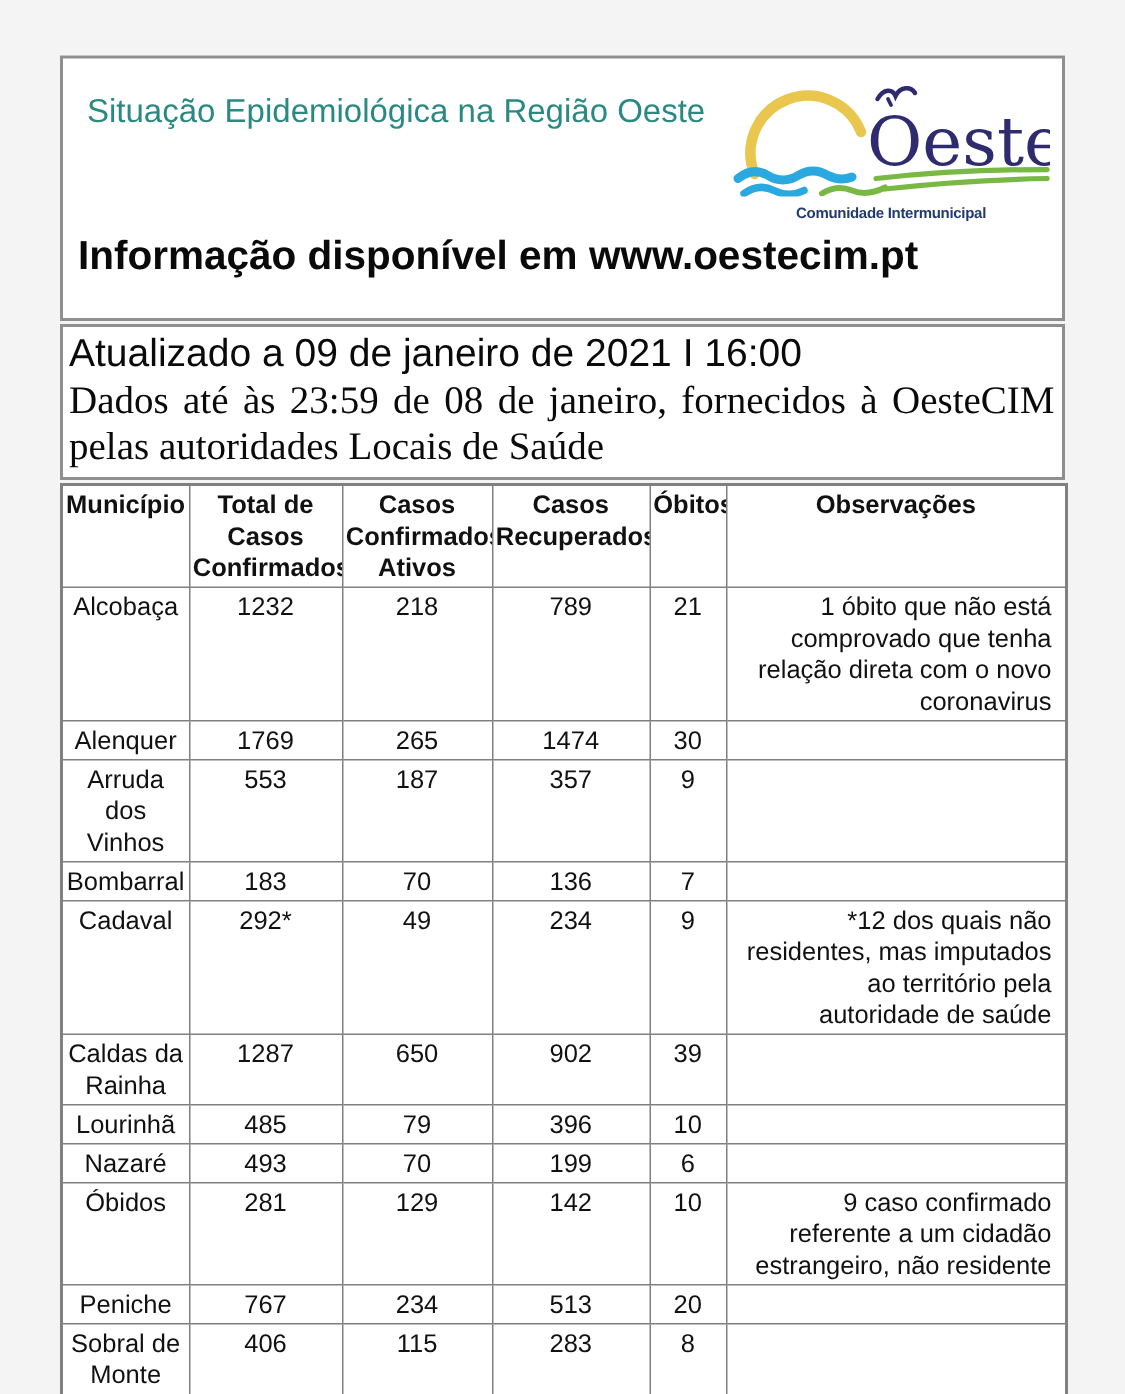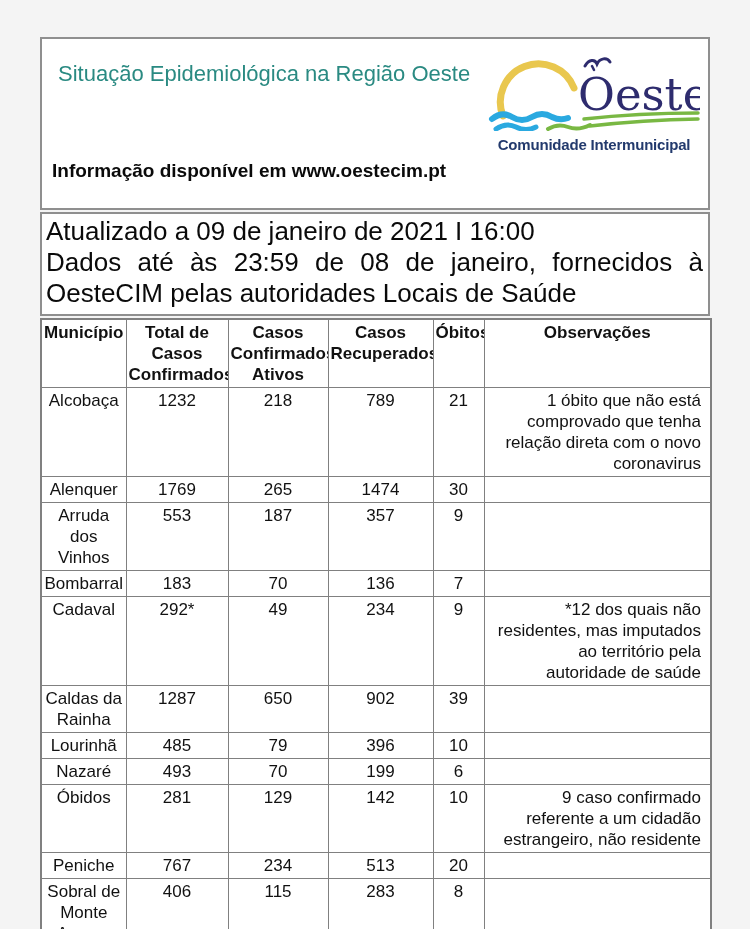--- a/index.html
+++ b/index.html
@@ -38,38 +38,38 @@
   }
   .title{
     flex:1;
     margin:4px 0 0 0;
     font-size:22px;font-weight:400;line-height:38px;
     color:var(--teal);
     text-indent:8px;
   }
   .logo-wrap{width:212px;flex:0 0 auto;margin-top:2px;}
   .logo-tagline{
-    font-size:15px;font-weight:bold;color:var(--tagline-navy);
+    font-size:10px;font-weight:bold;color:var(--tagline-navy);
     text-align:center;letter-spacing:-0.2px;margin-top:1px;
   }
   .subtitle{
     margin-top:7px;
-    font-size:19px;font-weight:bold;color:#0a0a0a;
+    font-size:27px;font-weight:bold;color:#0a0a0a;
     padding-left:2px;
   }
   
   .update-box{
     margin-top:2px;
     padding:2px 5px 5px 4px;
   }
   .update-box p{
     margin:0;
     font-size:26px;line-height:31px;color:#0a0a0a;
   }
-  .update-box p.justify{text-align:justify;}
+  .update-box p.justify{text-align:justify;font-family:Liberation Serif, serif;}
   
   table.covid{
     margin-top:2px;
     width:670px;
     border-collapse:collapse;
     table-layout:fixed;
     background:#ffffff;
     border:2px solid var(--grid);
     font-size:17px;
   }

